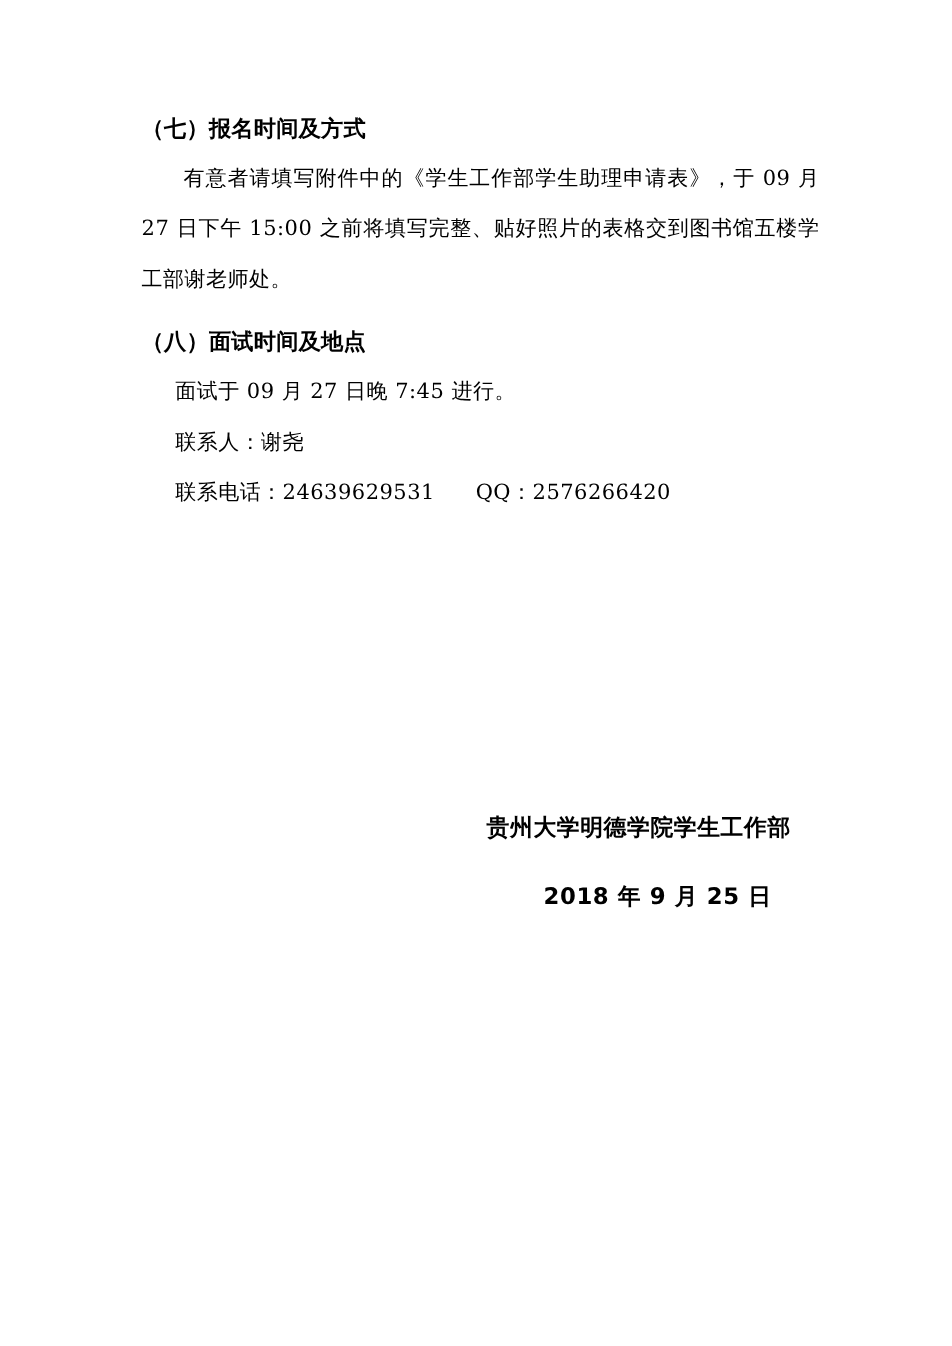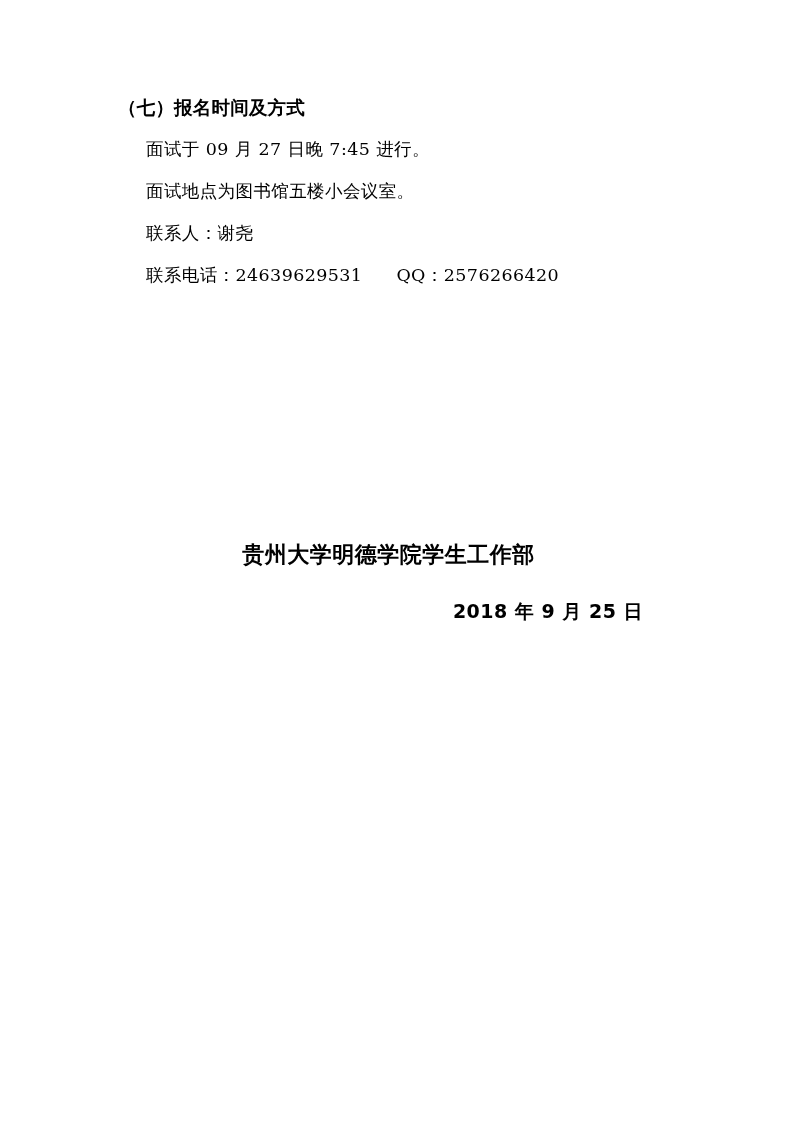--- a/index.html
+++ b/index.html
@@ -66,48 +66,48 @@
     width: 34px;
   }
 
   
   .signature-block {
     margin-top: 236px;
     text-align: right;
     padding-right: 24px;
   }
   .sign-org {
-    font-family: Liberation Serif, serif;
+    font-family: Liberation Mono, monospace;
     font-weight: bold;
-    font-size: 22px;
+    font-size: 19px;
     line-height: 46px;
     letter-spacing: 0.5px;
     margin: 0;
-    text-align: center;
   }
   .sign-date {
     font-family: "DejaVu Sans", "Liberation Sans", sans-serif;
     font-weight: bold;
     font-size: 19px;
     line-height: 46px;
     letter-spacing: 0.5px;
     margin: 10px;
     padding-right: 6px;
   }
 </style>
 </head>
 <body>
 
 <div class="page">
   <div class="doc-body">
 
     <h2 class="section-heading sp-1">（七）报名时间及方式</h2>
+    <p class="para indent">有意者请填写附件中的《学生工作部学生助理申请表》，于 09 月 27 日下午 15:00 之前将填写完整、贴好照片的表格交到图书馆五楼学工部谢老师处。</p>
 
+    <h2 class="section-heading sp-2">（八）面试时间及地点</h2>
     <p class="para indent-1">面试于 09 月 27 日晚 7:45 进行。</p>
-    <p class="para indent-1">面试地点为图书馆五楼小会议室。</p>
 
     <p class="para indent-1">联系人：谢尧</p>
     <p class="contact-line">
       <span>联系电话：</span><span>24639629531</span><span class="gap-inline"></span><span>QQ：</span><span>2576266420</span>
     </p>
 
     <div class="signature-block">
       <p class="sign-org">贵州大学明德学院学生工作部</p>
       <p class="sign-date">2018 年 9 月 25 日</p>
     </div>

